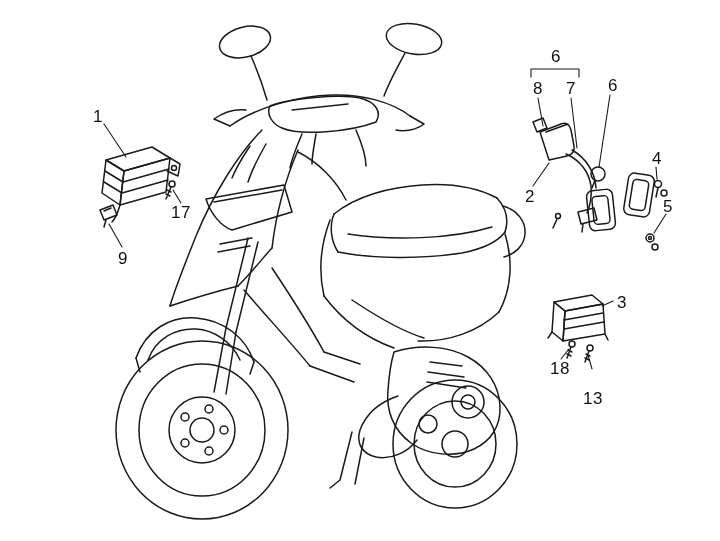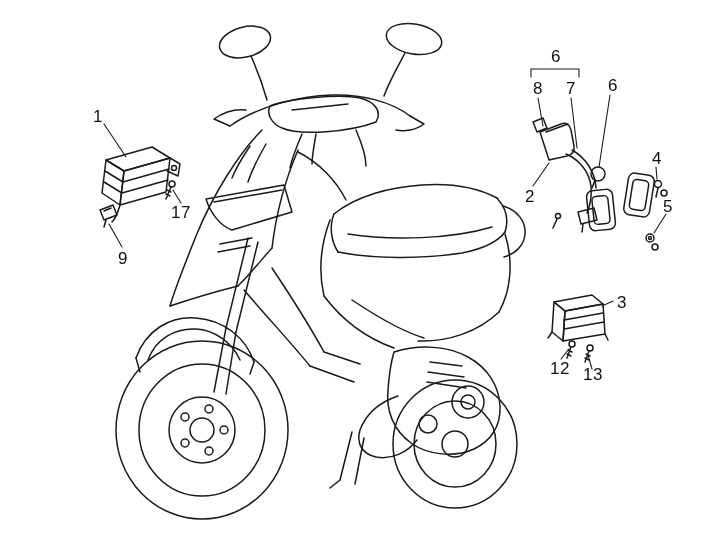--- a/index.html
+++ b/index.html
@@ -217,16 +217,16 @@
   <div class="callout" style="left:530px;top:196px">2</div>
   <div class="callout" style="left:622px;top:302px">3</div>
   <div class="callout" style="left:657px;top:158px">4</div>
   <div class="callout" style="left:668px;top:206px">5</div>
   <div class="callout" style="left:556px;top:56px">6</div>
   <div class="callout" style="left:571px;top:88px">7</div>
   <div class="callout" style="left:538px;top:88px">8</div>
   <div class="callout" style="left:123px;top:258px">9</div>
   <div class="callout" style="left:181px;top:212px">17</div>
   <div class="callout" style="left:613px;top:85px">6</div>
-  <div class="callout" style="left:560px;top:368px">12</div>
-  <div class="callout" style="left:593px;top:374px">13</div>
+  <div class="callout" style="left:560px;top:368px">18</div>
+  <div class="callout" style="left:593px;top:398px">13</div>
 
 </div>
 
 </body></html>

